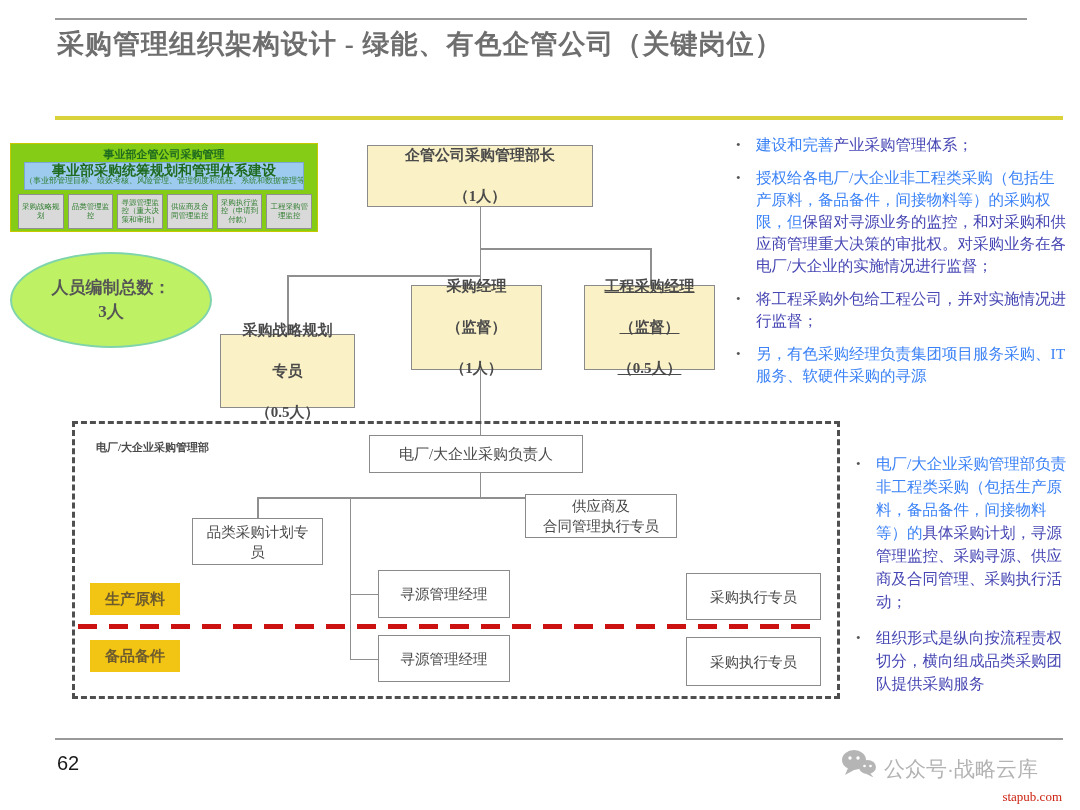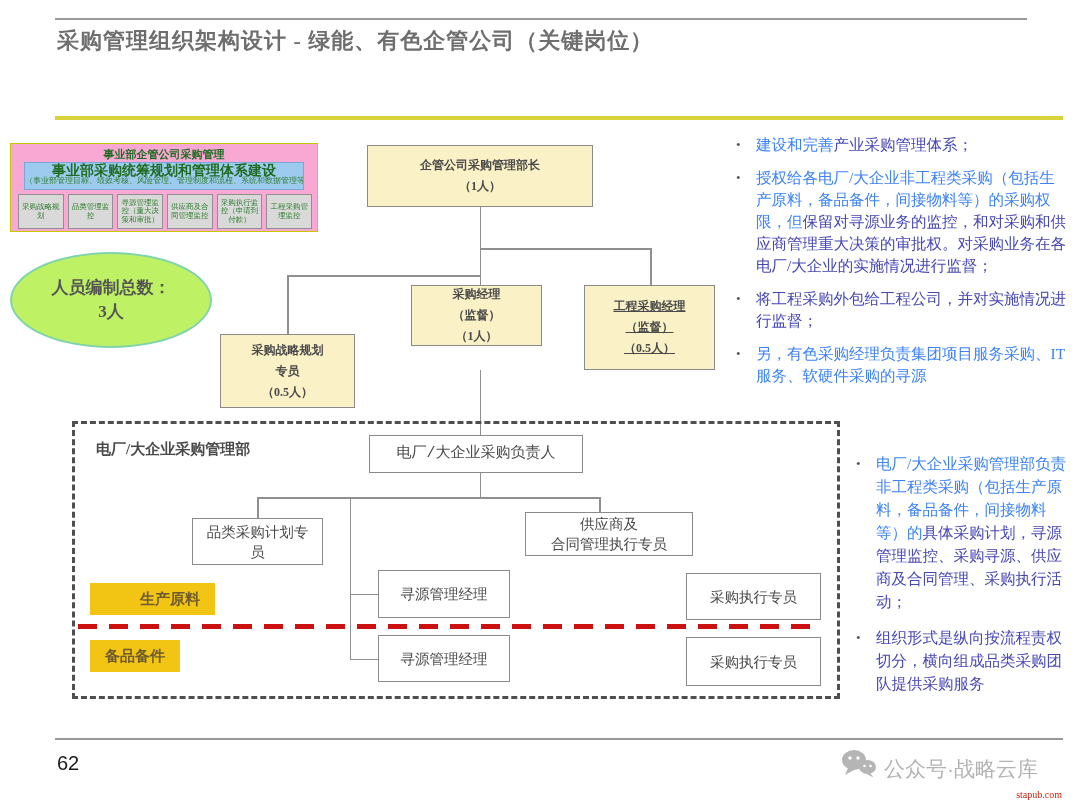--- a/index.html
+++ b/index.html
@@ -2,73 +2,73 @@
 <html><head>
 <meta charset="utf-8">
 <style>
   html,body{margin:0;padding:0;background:#ffffff;}
   .slide{
     position:relative;width:1080px;height:810px;background:#ffffff;overflow:hidden;
     font-family:"Liberation Serif","DejaVu Serif",serif;color:#4a4a4a;
   }
   
   .top-rule{position:absolute;left:55px;top:18px;width:972px;height:2px;background:#9a9a9a;}
-  .page-title{position:absolute;left:57px;top:26px;width:900px;font-size:22px;font-weight:700;
+  .page-title{position:absolute;left:57px;top:26px;width:900px;font-size:27px;font-weight:700;
     color:#6e6e6e;letter-spacing:1px;}
   .title-underline{position:absolute;left:55px;top:116px;width:1008px;height:4px;background:#d9d23a;}
   
-  .mini{position:absolute;left:10px;top:143px;width:308px;height:89px;background:#f9a8d4;
+  .mini{position:absolute;left:10px;top:143px;width:308px;height:89px;background:#84cc16;
     border:1px solid #c8c800;box-sizing:border-box;}
   .mini-title{position:absolute;left:0;top:3px;width:100%;text-align:center;font-size:11px;
     font-weight:700;color:#1f6b1f;}
   .mini-banner{position:absolute;left:13px;top:18px;width:280px;height:28px;background:#9dcbf0;
     border:1px solid #7aa7d6;box-sizing:border-box;text-align:center;overflow:hidden;}
   .mini-banner-l1{font-size:14px;font-weight:700;color:#1f6b1f;line-height:11px;margin-top:2px;}
   .mini-banner-l2{font-size:8px;color:#2e7d2e;line-height:10px;white-space:nowrap;}
   .mini-row{position:absolute;left:7px;top:50px;width:294px;height:35px;display:flex;gap:4px;}
   .mini-box{flex:1;background:#d9d9d9;border:1px solid #909090;box-sizing:border-box;
     font-size:7.5px;line-height:8.5px;color:#2e7d2e;display:flex;align-items:center;
     justify-content:center;text-align:center;overflow:hidden;padding:1px;}
   
   .headcount{position:absolute;left:10px;top:252px;width:202px;height:96px;background:#bef264;
     border:2px solid #7fd4ac;border-radius:50%;box-sizing:border-box;display:flex;
     flex-direction:column;align-items:center;justify-content:center;font-size:17px;
     font-weight:700;color:#555555;line-height:24px;}
   
   .node{position:absolute;box-sizing:border-box;border:1.5px solid #8a8a8a;display:flex;
     flex-direction:column;align-items:center;justify-content:center;text-align:center;}
-  .node.yellow{background:#faf1c6;font-weight:700;font-size:12px;line-height:21px;}
+  .node.yellow{background:#faf1c6;font-weight:700;font-size:15px;line-height:21px;gap:20px;}
   .node.white{background:#ffffff;font-weight:400;font-size:14.5px;line-height:20px;}
   .hline,.vline{position:absolute;background:#8f8f8f;}
   .hline{height:1.5px;} .vline{width:1.5px;}
   
   .dept-box{position:absolute;left:72px;top:421px;width:768px;height:278px;
     border:3px dashed #4f4f4f;box-sizing:border-box;}
-  .dept-label{position:absolute;left:96px;top:440px;font-size:15px;font-weight:700;color:#4a4a4a;}
+  .dept-label{position:absolute;left:96px;top:440px;font-size:11px;font-weight:700;color:#4a4a4a;}
   .gold-label{position:absolute;width:90px;height:32px;background:#f2c413;display:flex;
     align-items:center;justify-content:center;font-size:15px;font-weight:600;color:#6e5c2e;}
   .red-divider{position:absolute;left:78px;top:624px;width:744px;height:5px;
     background:repeating-linear-gradient(90deg,#cc1111 0 19px,transparent 19px 31px);}
   
   .notes{position:absolute;margin:0;padding:0;list-style:none;}
   .notes li{display:flex;margin-bottom:11px;font-size:15.5px;line-height:22px;}
   .notes .dot{flex:0 0 20px;color:#555;font-size:13px;}
   .notes .txt{flex:1;}
   .seg-plain{color:#3b82f6;}
   .seg-accent{color:#4646b4;}
   .notes-top{left:736px;top:134px;width:332px;}
   .notes-side{left:856px;top:452px;width:212px;}
   .notes-side li{font-size:15.5px;line-height:23px;margin-bottom:13px;}
   
   .footer-rule{position:absolute;left:55px;top:738px;width:1008px;height:2px;background:#999999;}
   .page-number{position:absolute;left:57px;top:752px;font-size:20px;color:#1a1a1a;
     font-family:"Liberation Sans","DejaVu Sans",sans-serif;}
   .brand{position:absolute;right:42px;top:748px;display:flex;align-items:flex-end;gap:8px;
     color:#b3b3b3;font-size:21px;font-family:"Liberation Sans","DejaVu Sans",sans-serif;}
-  .watermark{position:absolute;right:18px;top:789px;font-size:10px;color:#cc2211;
+  .watermark{position:absolute;right:18px;top:789px;font-size:13px;color:#cc2211;
     font-family:"Liberation Serif","DejaVu Serif",serif;}
 </style>
 </head>
 <body>
 
 <div class="slide">
 
   <div class="top-rule"></div>
   <div class="page-title">采购管理组织架构设计 - 绿能、有色企管公司（关键岗位）</div>
   <div class="title-underline"></div>
@@ -105,64 +105,64 @@
   <div class="vline" style="left:257px;top:497px;height:21px;"></div>
   <div class="vline" style="left:599px;top:497px;height:22px;"></div>
   <div class="vline" style="left:349.5px;top:497px;height:162px;"></div>
   <div class="hline" style="left:350px;top:593.5px;width:28px;"></div>
   <div class="hline" style="left:350px;top:658.5px;width:28px;"></div>
 
   <div class="node yellow" style="left:367px;top:145px;width:226px;height:62px;">
       <div>企管公司采购管理部长</div>
       <div>（1人）</div>
     </div>
-  <div class="node yellow" style="left:411px;top:285px;width:131px;height:61px;">
+  <div class="node yellow" style="left:411px;top:285px;width:131px;height:85px;">
       <div>采购经理</div>
       <div>（监督）</div>
       <div>（1人）</div>
     </div>
   <div class="node yellow" style="left:584px;top:285px;width:131px;height:85px;text-decoration:underline;">
       <div>工程采购经理</div>
       <div>（监督）</div>
       <div>（0.5人）</div>
     </div>
   <div class="node yellow" style="left:220px;top:334px;width:135px;height:74px;">
       <div>采购战略规划</div>
       <div>专员</div>
       <div>（0.5人）</div>
     </div>
 
   <div class="dept-box"></div>
   <div class="dept-label">电厂/大企业采购管理部</div>
 
-  <div class="node white" style="left:369px;top:435px;width:214px;height:38px;font-size:15px;font-family:Liberation Mono, monospace;">
+  <div class="node white" style="left:369px;top:435px;width:214px;height:38px;font-size:15px;">
       <div>电厂/大企业采购负责人</div>
     </div>
   <div class="node white" style="left:192px;top:518px;width:131px;height:47px;">
       <div>品类采购计划专</div>
       <div>员</div>
     </div>
-  <div class="node white" style="left:525px;top:512px;width:168px;height:44px;">
+  <div class="node white" style="left:525px;top:494px;width:152px;height:44px;">
       <div>供应商及</div>
       <div>合同管理执行专员</div>
     </div>
   <div class="node white" style="left:378px;top:570px;width:132px;height:48px;">
       <div>寻源管理经理</div>
     </div>
   <div class="node white" style="left:378px;top:635px;width:132px;height:47px;">
       <div>寻源管理经理</div>
     </div>
   <div class="node white" style="left:686px;top:573px;width:135px;height:47px;">
       <div>采购执行专员</div>
     </div>
   <div class="node white" style="left:686px;top:637px;width:135px;height:49px;">
       <div>采购执行专员</div>
     </div>
 
-  <div class="gold-label" style="left:90px;top:583px;padding-left:35px;">生产原料</div>
+  <div class="gold-label" style="left:90px;top:583px;">生产原料</div>
   <div class="red-divider"></div>
   <div class="gold-label" style="left:90px;top:640px;">备品备件</div>
 
   <ul class="notes notes-top">
     <li>
       <span class="dot">•</span>
       <span class="txt"><span class="seg-plain">建设和完善</span><span class="seg-accent">产业采购管理体系；</span></span>
     </li>
     <li>
       <span class="dot">•</span>

